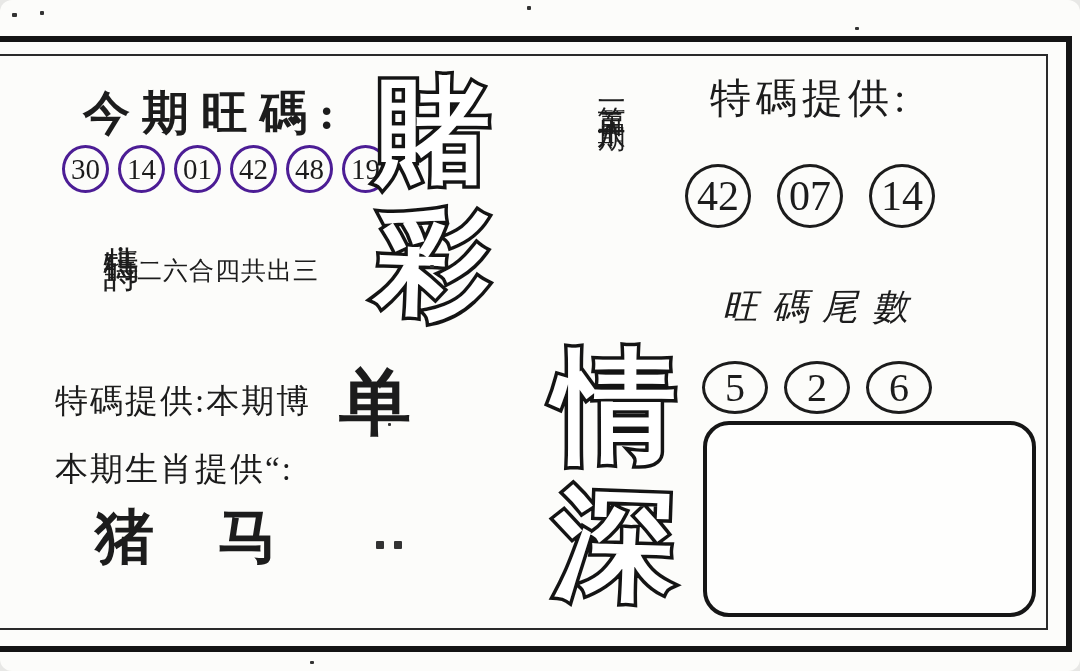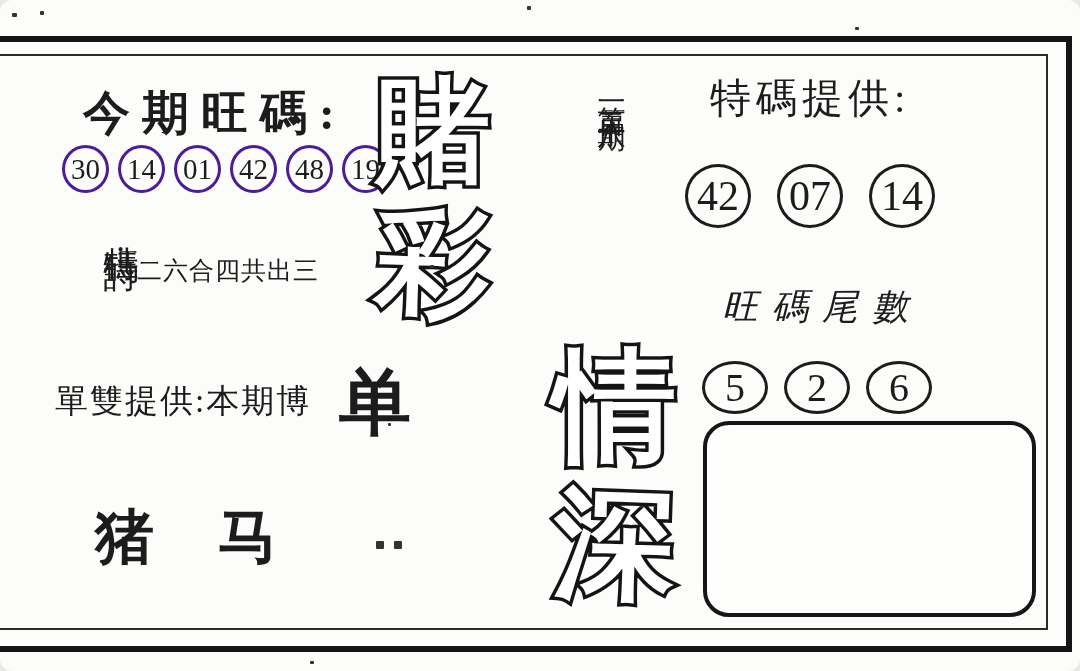--- a/index.html
+++ b/index.html
@@ -106,23 +106,24 @@
     <div class="circle circle-tail">5</div>
     <div class="circle circle-tail">2</div>
     <div class="circle circle-tail">6</div>
   </div>
 
   <div class="abs brand brand-bottom">
     <span class="brand-char">情</span>
     <span class="brand-char tilt">深</span>
   </div>
 
-  <div class="abs oddeven-label">單雙提供:本期博</div>
+  <div class="abs oddeven-label">特碼提供:本期博</div>
   <div class="abs oddeven-value">单</div>
 
+  <div class="abs zodiac-label">本期生肖提供“:</div>
   <div class="abs zodiac-values">
     <span>猪</span>
     <span>马</span>
   </div>
 
 
   <div class="abs answer-box"></div>
 
   <div class="speck" style="left:376px; top:541px; width:8px; height:8px;"></div>
   <div class="speck" style="left:394px; top:541px; width:8px; height:8px;"></div>

